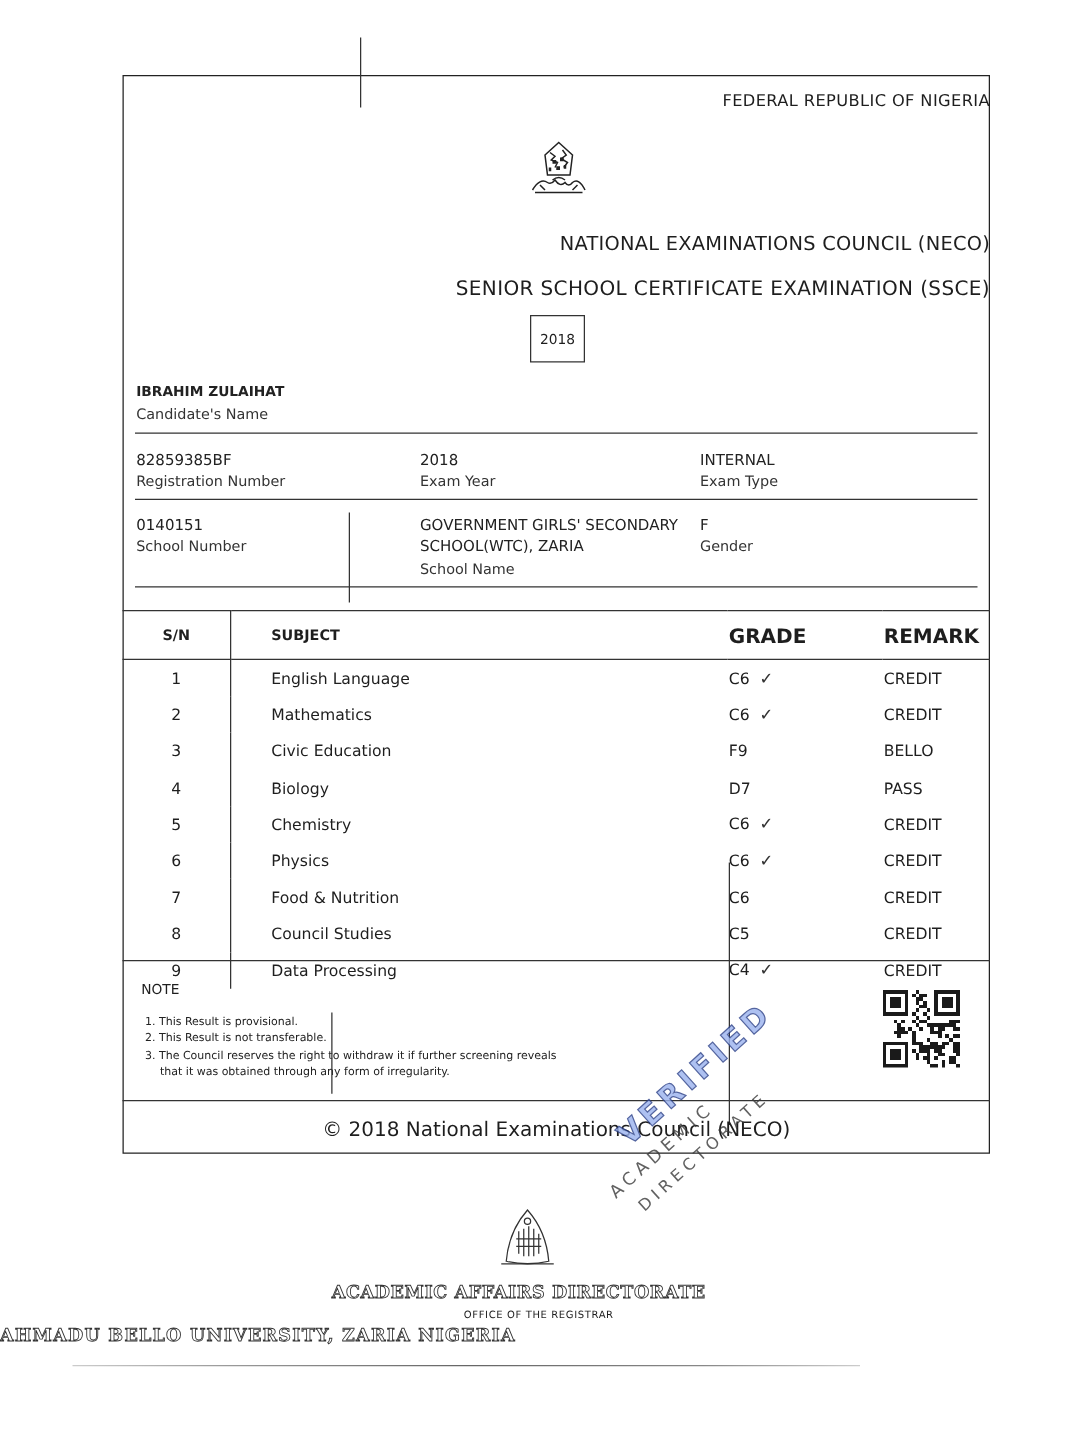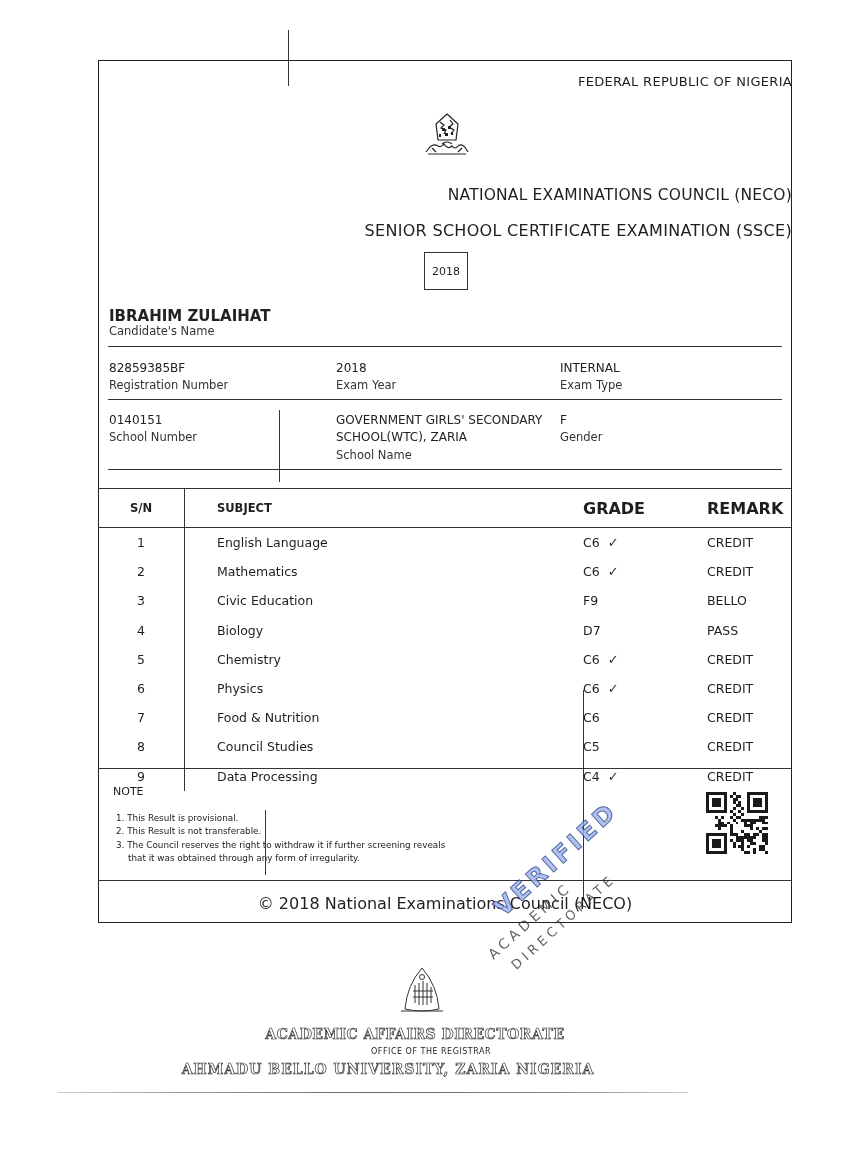--- a/index.html
+++ b/index.html
@@ -28,21 +28,21 @@
   .note-item { position:absolute; left:116px; font-size:8.8px; color:#222; }
   .qr { position:absolute; left:706px; top:792px; width:62px; height:62px; }
   .copyright { position:absolute; left:98px; width:694px; top:894px; text-align:center; font-size:16px; }
   .stamp { position:absolute; left:430px; top:880px; width:230px; height:110px; transform:rotate(-42deg); transform-origin:center; color:#3a3a3a; font-size:15px; letter-spacing:4px; opacity:0.8; }
   .stamp .verified { position:absolute; left:96px; top:-8px; font-size:24px; color:#5577cc; font-weight:bold; -webkit-text-stroke:1px #2a3f88; color:#9ab2ee; }
   .stamp .ring1 { position:absolute; left:60px; top:26px; font-size:14px; }
   .stamp .ring2 { position:absolute; left:70px; top:50px; font-size:13px; }
   .abu-logo { position:absolute; left:397px; top:965px; width:50px; height:50px; }
   .abu-title { position:absolute; left:0; width:830px; text-align:center; top:1026px; font-size:14px; letter-spacing:0.5px; font-weight:bold; color:transparent; -webkit-text-stroke:0.7px #333; font-family:"DejaVu Serif", serif; }
   .abu-office { position:absolute; left:0; width:862px; text-align:center; top:1047px; font-size:8px; letter-spacing:0.5px; }
-  .abu-univ { position:absolute; left:0; width:776px; text-align:center; top:1061px; font-size:14px; letter-spacing:1px; font-weight:bold; color:transparent; -webkit-text-stroke:0.7px #333; font-family:"DejaVu Serif", serif; }
+  .abu-univ { position:absolute; left:0; width:776px; top:1061px; font-size:14px; letter-spacing:1px; font-weight:bold; color:transparent; -webkit-text-stroke:0.7px #333; font-family:"DejaVu Serif", serif; }
   .scan-line { position:absolute; left:58px; top:1092px; width:630px; height:1.2px; background:linear-gradient(90deg, #ccc 0%, #999 20%, #666 50%, #888 80%, #ccc 100%); }
 </style>
 </head>
 <body>
 
 <div class="frame"></div>
 <div class="crossmark-v"></div>
 
 <div class="center-text t-federal">FEDERAL REPUBLIC OF NIGERIA</div>
 <svg class="crest" viewBox="0 0 58 48">
@@ -58,21 +58,21 @@
       <rect x="30" y="16" width="3" height="3"></rect>
     <rect x="27" y="23" width="3" height="3"></rect>
       <rect x="33" y="22" width="2" height="3"></rect>
     <rect x="21" y="24" width="2" height="3"></rect>
   </g>
 </svg>
 <div class="center-text t-neco">NATIONAL EXAMINATIONS COUNCIL (NECO)</div>
 <div class="center-text t-ssce">SENIOR SCHOOL CERTIFICATE EXAMINATION (SSCE)</div>
 <div class="yearbox">2018</div>
 
-<div class="val" style="left:109px;top:307px;font-weight:bold;font-size:15px;">IBRAHIM ZULAIHAT</div>
+<div class="val" style="left:109px;top:307px;font-weight:bold;font-size:11px;">IBRAHIM ZULAIHAT</div>
 <div class="lbl" style="left:109px;top:324px;">Candidate's Name</div>
 <div class="hline" style="left:108px;top:346px;width:674px;"></div>
 
 <div class="val" style="left:109px;top:361px;">82859385BF</div>
 <div class="lbl" style="left:109px;top:378px;">Registration Number</div>
 <div class="val" style="left:336px;top:361px;">2018</div>
 <div class="lbl" style="left:336px;top:378px;">Exam Year</div>
 <div class="val" style="left:560px;top:361px;">INTERNAL</div>
 <div class="lbl" style="left:560px;top:378px;">Exam Type</div>
 <div class="hline" style="left:108px;top:399px;width:674px;"></div>

